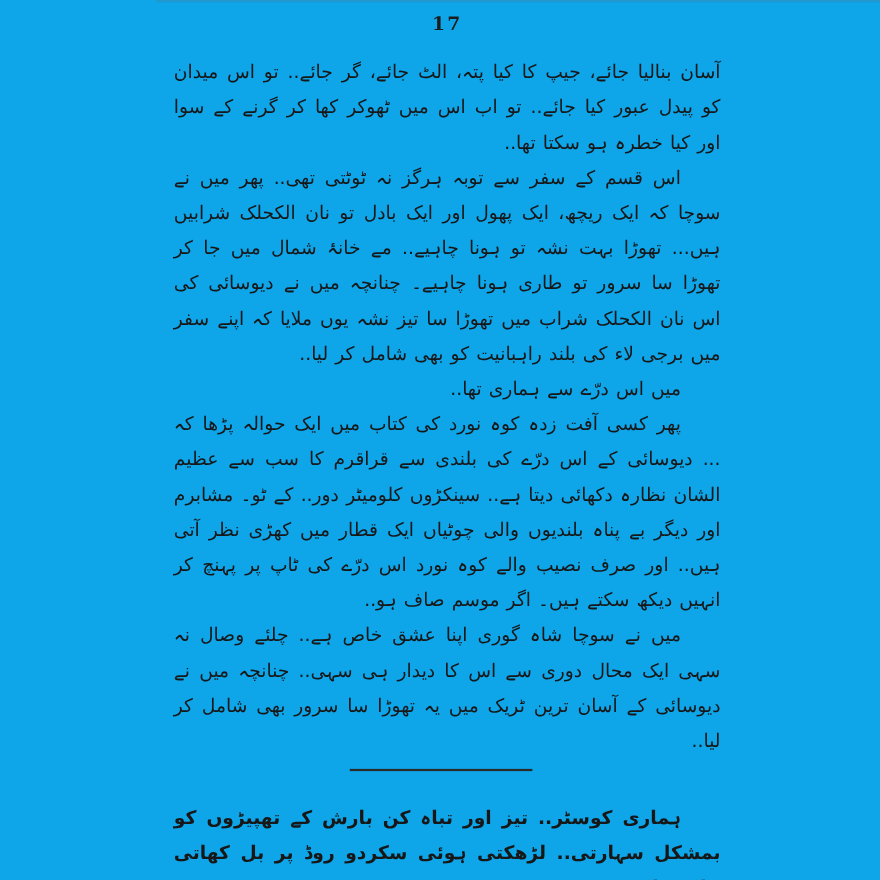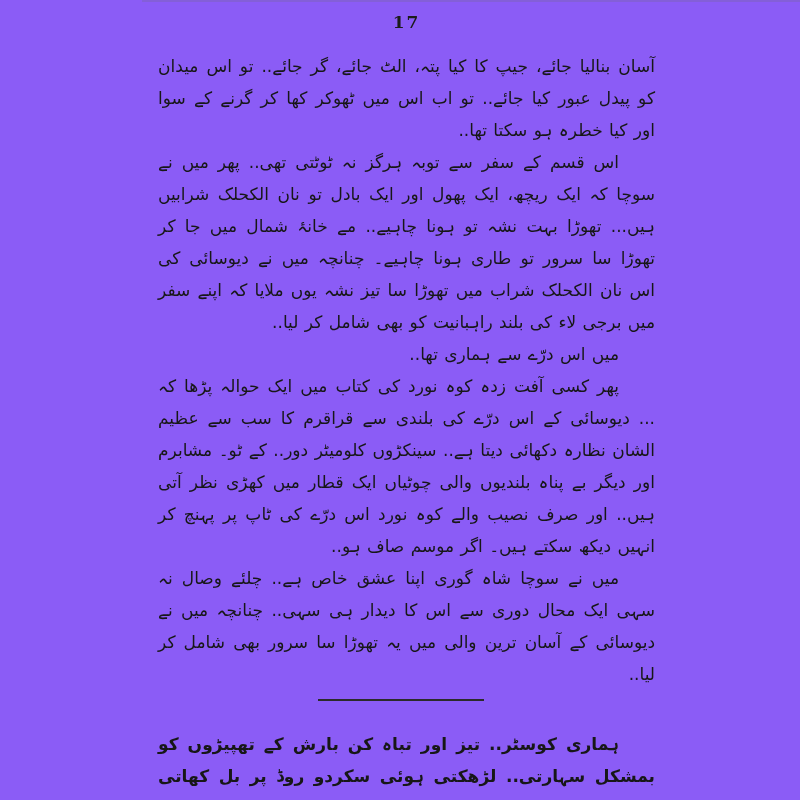--- a/index.html
+++ b/index.html
@@ -4,21 +4,21 @@
 <style>
   html, body {
     margin: 0;
     padding: 0;
     background: #ffffff;
   }
   .canvas {
     position: relative;
     width: 800px;
     height: 800px;
-    background: #8b5cf6;
+    background: #0ea5e9;
     overflow: hidden;
     font-family: "DejaVu Sans", sans-serif;
   }
   
   .scan-edge {
     position: absolute;
     top: 0;
     left: 142px;
     width: 658px;
     height: 2px;
@@ -77,19 +77,19 @@
 
   <div class="scan-edge"></div>
 
   <div class="page-number">17</div>
 
   <div class="text-block">
     <p class="para">آسان بنالیا جائے، جیپ کا کیا پتہ، الٹ جائے، گر جائے.. تو اس میدان کو پیدل عبور کیا جائے.. تو اب اس میں ٹھوکر کھا کر گرنے کے سوا اور کیا خطرہ ہو سکتا تھا..</p>
     <p class="para indent">اس قسم کے سفر سے توبہ ہرگز نہ ٹوٹتی تھی.. پھر میں نے سوچا کہ ایک ریچھ، ایک پھول اور ایک بادل تو نان الکحلک شرابیں ہیں... تھوڑا بہت نشہ تو ہونا چاہیے.. مے خانۂ شمال میں جا کر تھوڑا سا سرور تو طاری ہونا چاہیے۔ چنانچہ میں نے دیوسائی کی اس نان الکحلک شراب میں تھوڑا سا تیز نشہ یوں ملایا کہ اپنے سفر میں برجی لاء کی بلند راہبانیت کو بھی شامل کر لیا..</p>
     <p class="para indent">میں اس درّے سے ہماری تھا..</p>
     <p class="para indent">پھر کسی آفت زدہ کوہ نورد کی کتاب میں ایک حوالہ پڑھا کہ ... دیوسائی کے اس درّے کی بلندی سے قراقرم کا سب سے عظیم الشان نظارہ دکھائی دیتا ہے.. سینکڑوں کلومیٹر دور.. کے ٹو۔ مشابرم اور دیگر بے پناہ بلندیوں والی چوٹیاں ایک قطار میں کھڑی نظر آتی ہیں.. اور صرف نصیب والے کوہ نورد اس درّے کی ٹاپ پر پہنچ کر انہیں دیکھ سکتے ہیں۔ اگر موسم صاف ہو..</p>
-    <p class="para indent">میں نے سوچا شاہ گوری اپنا عشق خاص ہے.. چلئے وصال نہ سہی ایک محال دوری سے اس کا دیدار ہی سہی.. چنانچہ میں نے دیوسائی کے آسان ترین والی میں یہ تھوڑا سا سرور بھی شامل کر لیا..</p>
+    <p class="para indent">میں نے سوچا شاہ گوری اپنا عشق خاص ہے.. چلئے وصال نہ سہی ایک محال دوری سے اس کا دیدار ہی سہی.. چنانچہ میں نے دیوسائی کے آسان ترین ٹریک میں یہ تھوڑا سا سرور بھی شامل کر لیا..</p>
     <p class="para indent gap-before">ہماری کوسٹر.. تیز اور تباہ کن بارش کے تھپیڑوں کو بمشکل سہارتی.. لڑھکتی ہوئی سکردو روڈ پر بل کھاتی چلی جارہی تھی..</p>
   </div>
 
   <div class="divider"></div>
 
 </div>
 
 </body></html>

